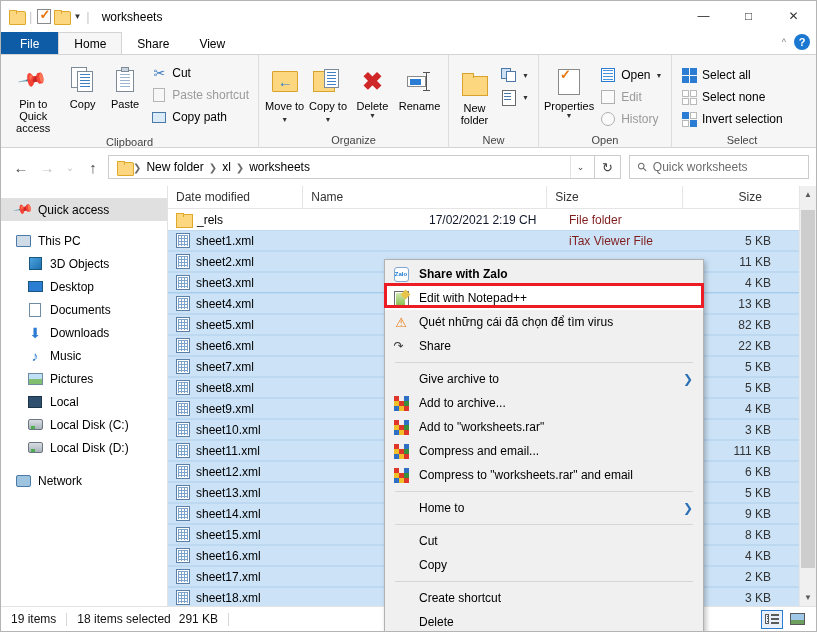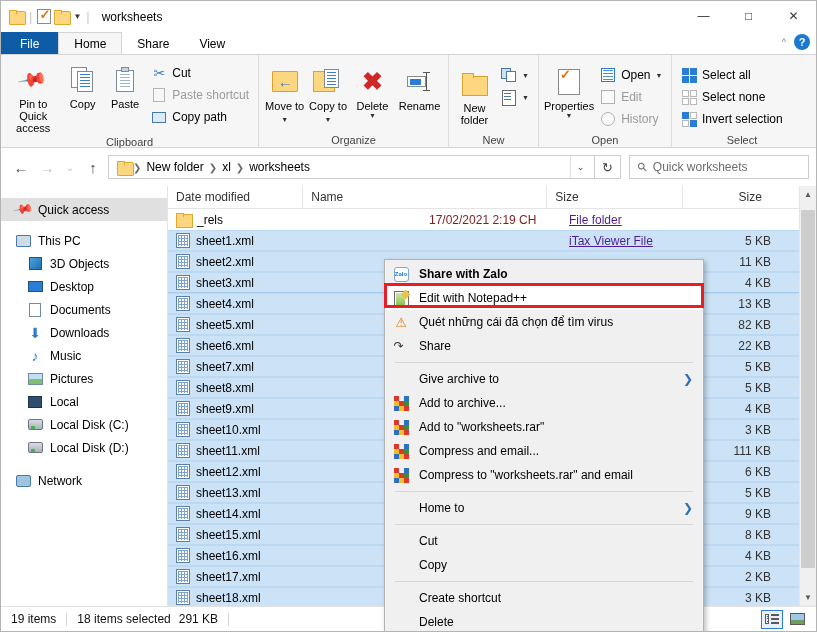--- a/index.html
+++ b/index.html
@@ -228,22 +228,22 @@
   .sortmark { position:absolute; left:120px; top:-8px; font-size:9px; color:#666; }
 
   .row {
     height: 21px; display: flex; align-items: center; font-size: 12px; color: #000;
     position: relative;
   }
   .row.selected { background: #cce3f7; border-top:1px solid #bdd9f2; border-bottom:1px solid #bdd9f2; }
   .row.focus { background:#cce3f7; outline:1px solid #a6ccec; }
   .cell { height:21px; display:flex; align-items:center; overflow:hidden; white-space:nowrap; }
   .cell.name { width: 253px; padding-left: 8px; gap: 6px; }
-  .cell.date { width: 140px; padding-left: 8px; color:#7f1d1d;}
-  .cell.type { width: 140px; padding-left: 8px; color:#4c1d95;text-decoration:underline;}
+  .cell.date { width: 140px; padding-left: 8px; color:#0f172a;}
+  .cell.type { width: 140px; padding-left: 8px; color:#7f1d1d;}
   .cell.size { width: 80px; padding-right: 10px; justify-content: flex-end; color:#333;}
   .xmlico {
     width:14px;height:15px;background:#fff;border:1px solid #5b7fa6; position:relative; flex:0 0 auto;
   }
   .xmlico::after{
     content:""; position:absolute; left:1px; top:1px; right:1px; bottom:1px;
     background:
       repeating-linear-gradient(to right, #7ba3cc 0 1px, transparent 1px 3px),
       repeating-linear-gradient(to bottom, #7ba3cc 0 1px, transparent 1px 3px);
   }

